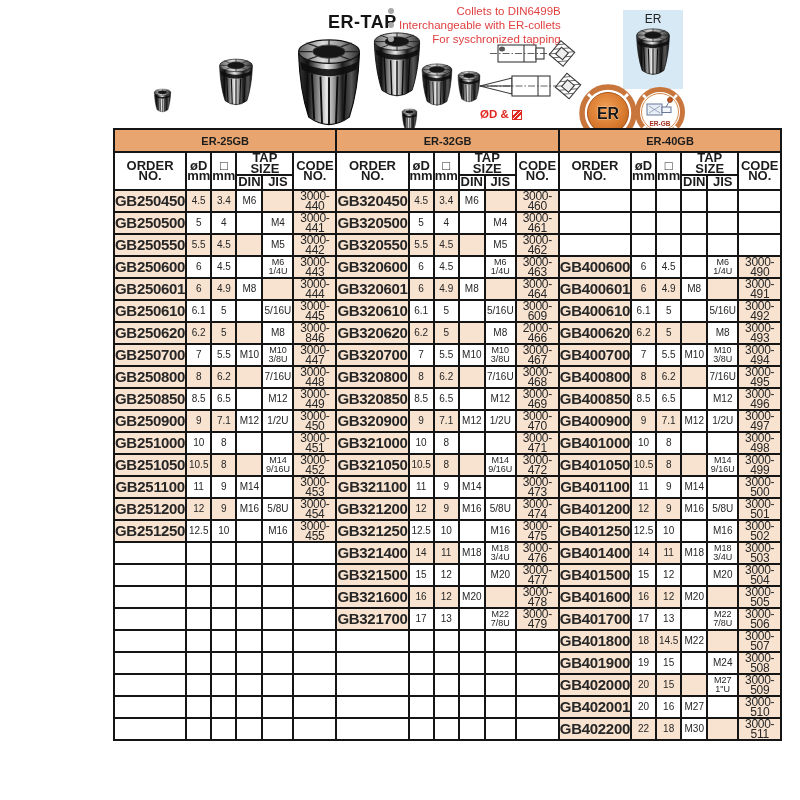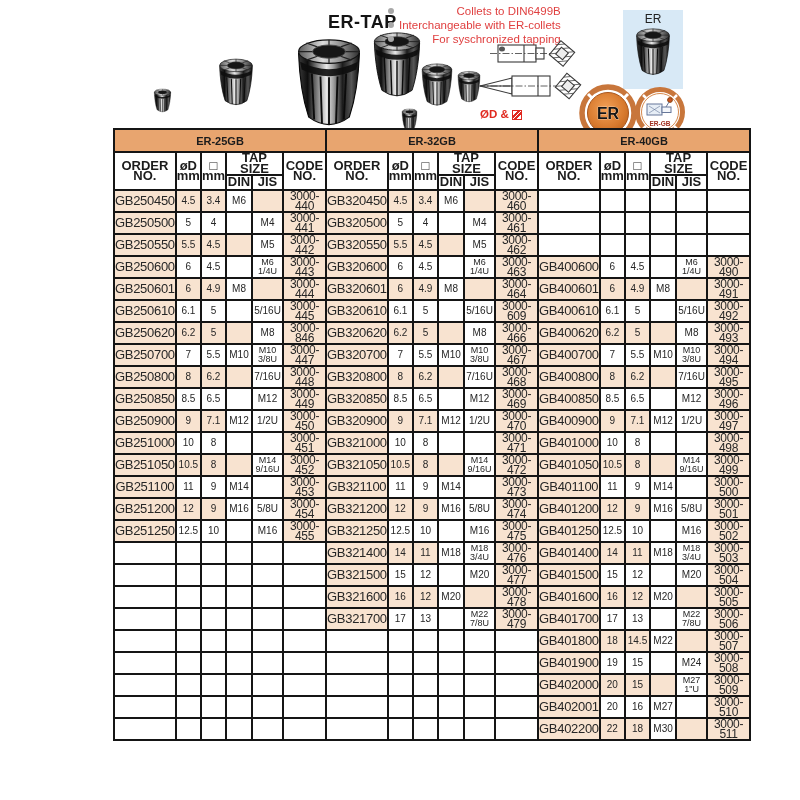--- a/index.html
+++ b/index.html
@@ -49,21 +49,21 @@
   }
   .tap-table th.col-h{
     background:#ffffff;font-size:13px;font-weight:bold;line-height:10.5px;color:#1c1c1c;
   }
   .tap-table thead tr.sub1 th{height:15px;}
   .tap-table thead tr.sub2 th{height:13px;}
   .tap-table td{
     font-size:10px;line-height:10px;height:19.6px;color:#262626;background:#ffffff;
   }
   .tap-table td.fill{background:#f8e3d0;}
-  .tap-table td.c-order{font-weight:normal;font-size:13px;letter-spacing:-.3px;}
+  .tap-table td.c-order{font-weight:bold;font-size:15px;letter-spacing:-.3px;}
   .tap-table td.c-code{font-size:12px;letter-spacing:-.3px;margin-left:8px;}
   .tap-table td.two-line{font-size:9px;line-height:9.5px;}
 </style>
 </head>
 <body>
 
 <svg class="abs" style="left:130px;top:20px;" width="420" height="125" viewBox="0 0 420 125">
   <defs>
     <linearGradient id="met" x1="0" y1="0" x2="1" y2="0">
       <stop offset="0" stop-color="#3a3a3a"></stop>
@@ -403,21 +403,21 @@
         <td class="fill">6.2</td>
         <td class="fill">5</td>
         <td class="fill"></td>
         <td class="">M8</td>
         <td class="c-code fill">3000-846</td>
         <td class="c-order fill">GB320620</td>
         <td class="fill">6.2</td>
         <td class="fill">5</td>
         <td class="fill"></td>
         <td class="">M8</td>
-        <td class="c-code fill">3000-466</td>
+        <td class="c-code fill">2000-466</td>
         <td class="c-order fill">GB400620</td>
         <td class="fill">6.2</td>
         <td class="fill">5</td>
         <td class="fill"></td>
         <td class="">M8</td>
         <td class="c-code fill">3000-493</td>
       </tr>
       <tr>
         <td class="c-order fill">GB250700</td>
         <td class="">7</td>

